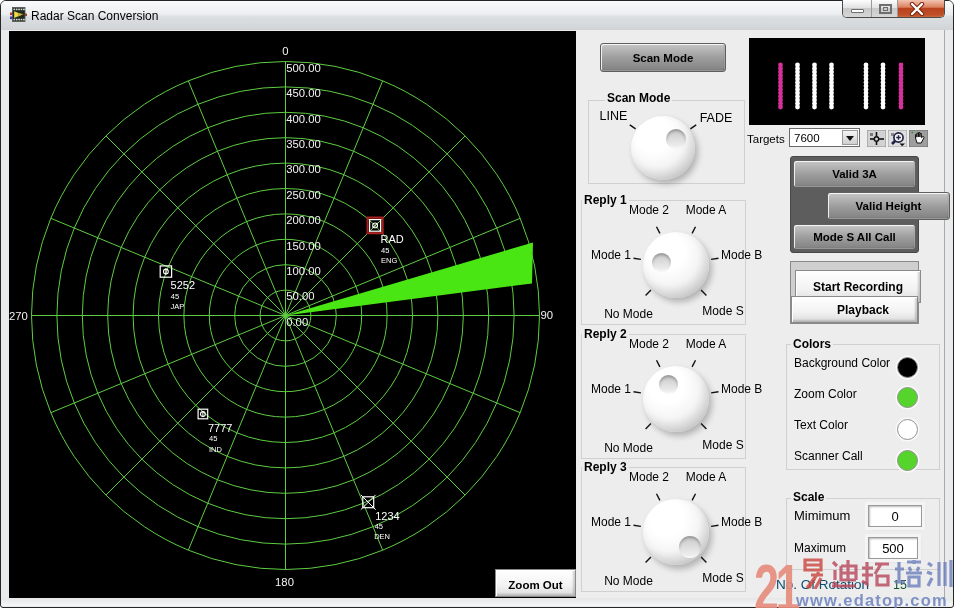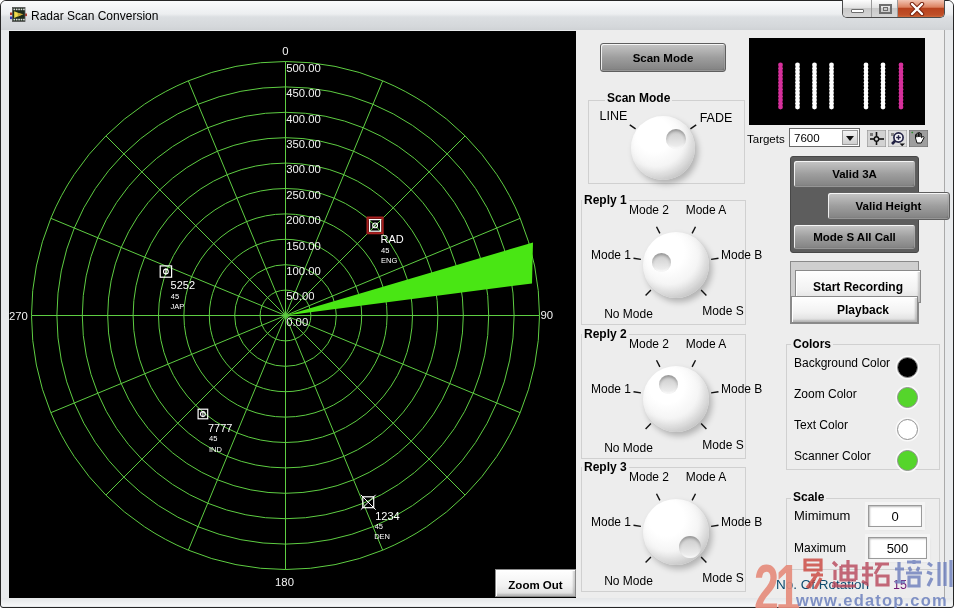--- a/index.html
+++ b/index.html
@@ -331,30 +331,30 @@
 <div class="whitebtn" style="left:795px;top:262px;width:126px;height:33px;margin-top:8px;">Start Recording</div>
 <div class="whitebtn" style="left:791px;top:296px;width:127px;height:27px;padding-left:17px;">Playback</div>
 <div class="grp" style="left:786px;top:344px;width:154px;height:126px;"></div>
 <div class="grplbl" style="left:791px;top:337px;">Colors</div>
 <div class="abs" style="left:794px;top:356px;font-size:12px;">Background Color</div>
 <div class="swatch" style="left:897px;top:356.5px;background:#000;"></div>
 <div class="abs" style="left:794px;top:387px;font-size:12px;">Zoom Color</div>
 <div class="swatch" style="left:897px;top:386.5px;background:#55d52b;"></div>
 <div class="abs" style="left:794px;top:418px;font-size:12px;">Text Color</div>
 <div class="swatch" style="left:897px;top:418.5px;background:#fff;"></div>
-<div class="abs" style="left:794px;top:449px;font-size:12px;">Scanner Color</div>
+<div class="abs" style="left:794px;top:449px;font-size:12px;">Scanner Call</div>
 <div class="swatch" style="left:897px;top:449.5px;background:#55d52b;"></div>
 <div class="grp" style="left:786px;top:498px;width:154px;height:72px;"></div>
 <div class="grplbl" style="left:791px;top:490px;">Scale</div>
 <div class="abs" style="left:794px;top:508px;font-size:13px;">Mimimum</div>
 <div class="inputbox" style="left:868px;top:505px;width:54px;height:22px;">0</div>
 <div class="abs" style="left:794px;top:541px;font-size:12px;">Maximum</div>
-<div class="inputbox" style="left:868px;top:537px;width:59px;height:22px;">500</div>
+<div class="inputbox" style="left:868px;top:537px;width:50px;height:22px;">500</div>
 <div class="abs" style="left:776px;top:577px;font-size:13.5px;color:#0c4a6e;z-index:20;">No. Of Rotation</div>
-<div class="abs" style="left:893px;top:578px;font-size:12.5px;color:#701a75;z-index:20;">15</div>
+<div class="abs" style="left:893px;top:578px;font-size:12.5px;color:#14532d;z-index:20;">15</div>
 <div class="abs" style="left:1px;top:598px;width:952px;height:8px;background:linear-gradient(#e4e6e8,#f6f7f8);border-radius:0 0 2px 2px;"></div>
 <div class="abs" style="left:754px;top:550px;font-size:66px;font-weight:bold;color:#e68d7d;z-index:21;opacity:.92;letter-spacing:-5px;transform:scale(0.68,1);transform-origin:left top;">21</div>
 <svg width="155" height="31" viewBox="0 0 155 31" style="position:absolute;left:799px;top:558px;z-index:21;opacity:.82">
     <path d="M6 2 h16 v10 h-16 z M6 7 h16 M6 12 h16" stroke="#cc4840" stroke-width="3.2" fill="none"></path>
     <path d="M20 14 L8 30 M12 17 h12 M16 20 l-6 10 M22 20 l-6 11" stroke="#cc4840" stroke-width="3.2" fill="none"></path>
     <path d="M34 4 l4 4 M36 12 v10 M33 28 h24 M34 24 l4 3" stroke="#b94a5e" stroke-width="3.2" fill="none"></path>
     <path d="M49 2 v20 M42 8 h15 v14 M42 8 v14 h15 M42 15 h15" stroke="#b94a5e" stroke-width="3.2" fill="none"></path>
     <path d="M68 4 v22 l-5 -3 M63 10 h11 M63 17 h11" stroke="#b94a5e" stroke-width="3.2" fill="none"></path>
     <path d="M76 6 h14 M82 6 l-6 10 M78 18 h11 v9 h-11 z" stroke="#b94a5e" stroke-width="3.2" fill="none"></path>
     <path d="M100 4 v20 M96 11 h9 M96 24 h10" stroke="#6f80bd" stroke-width="3.2" fill="none"></path>

